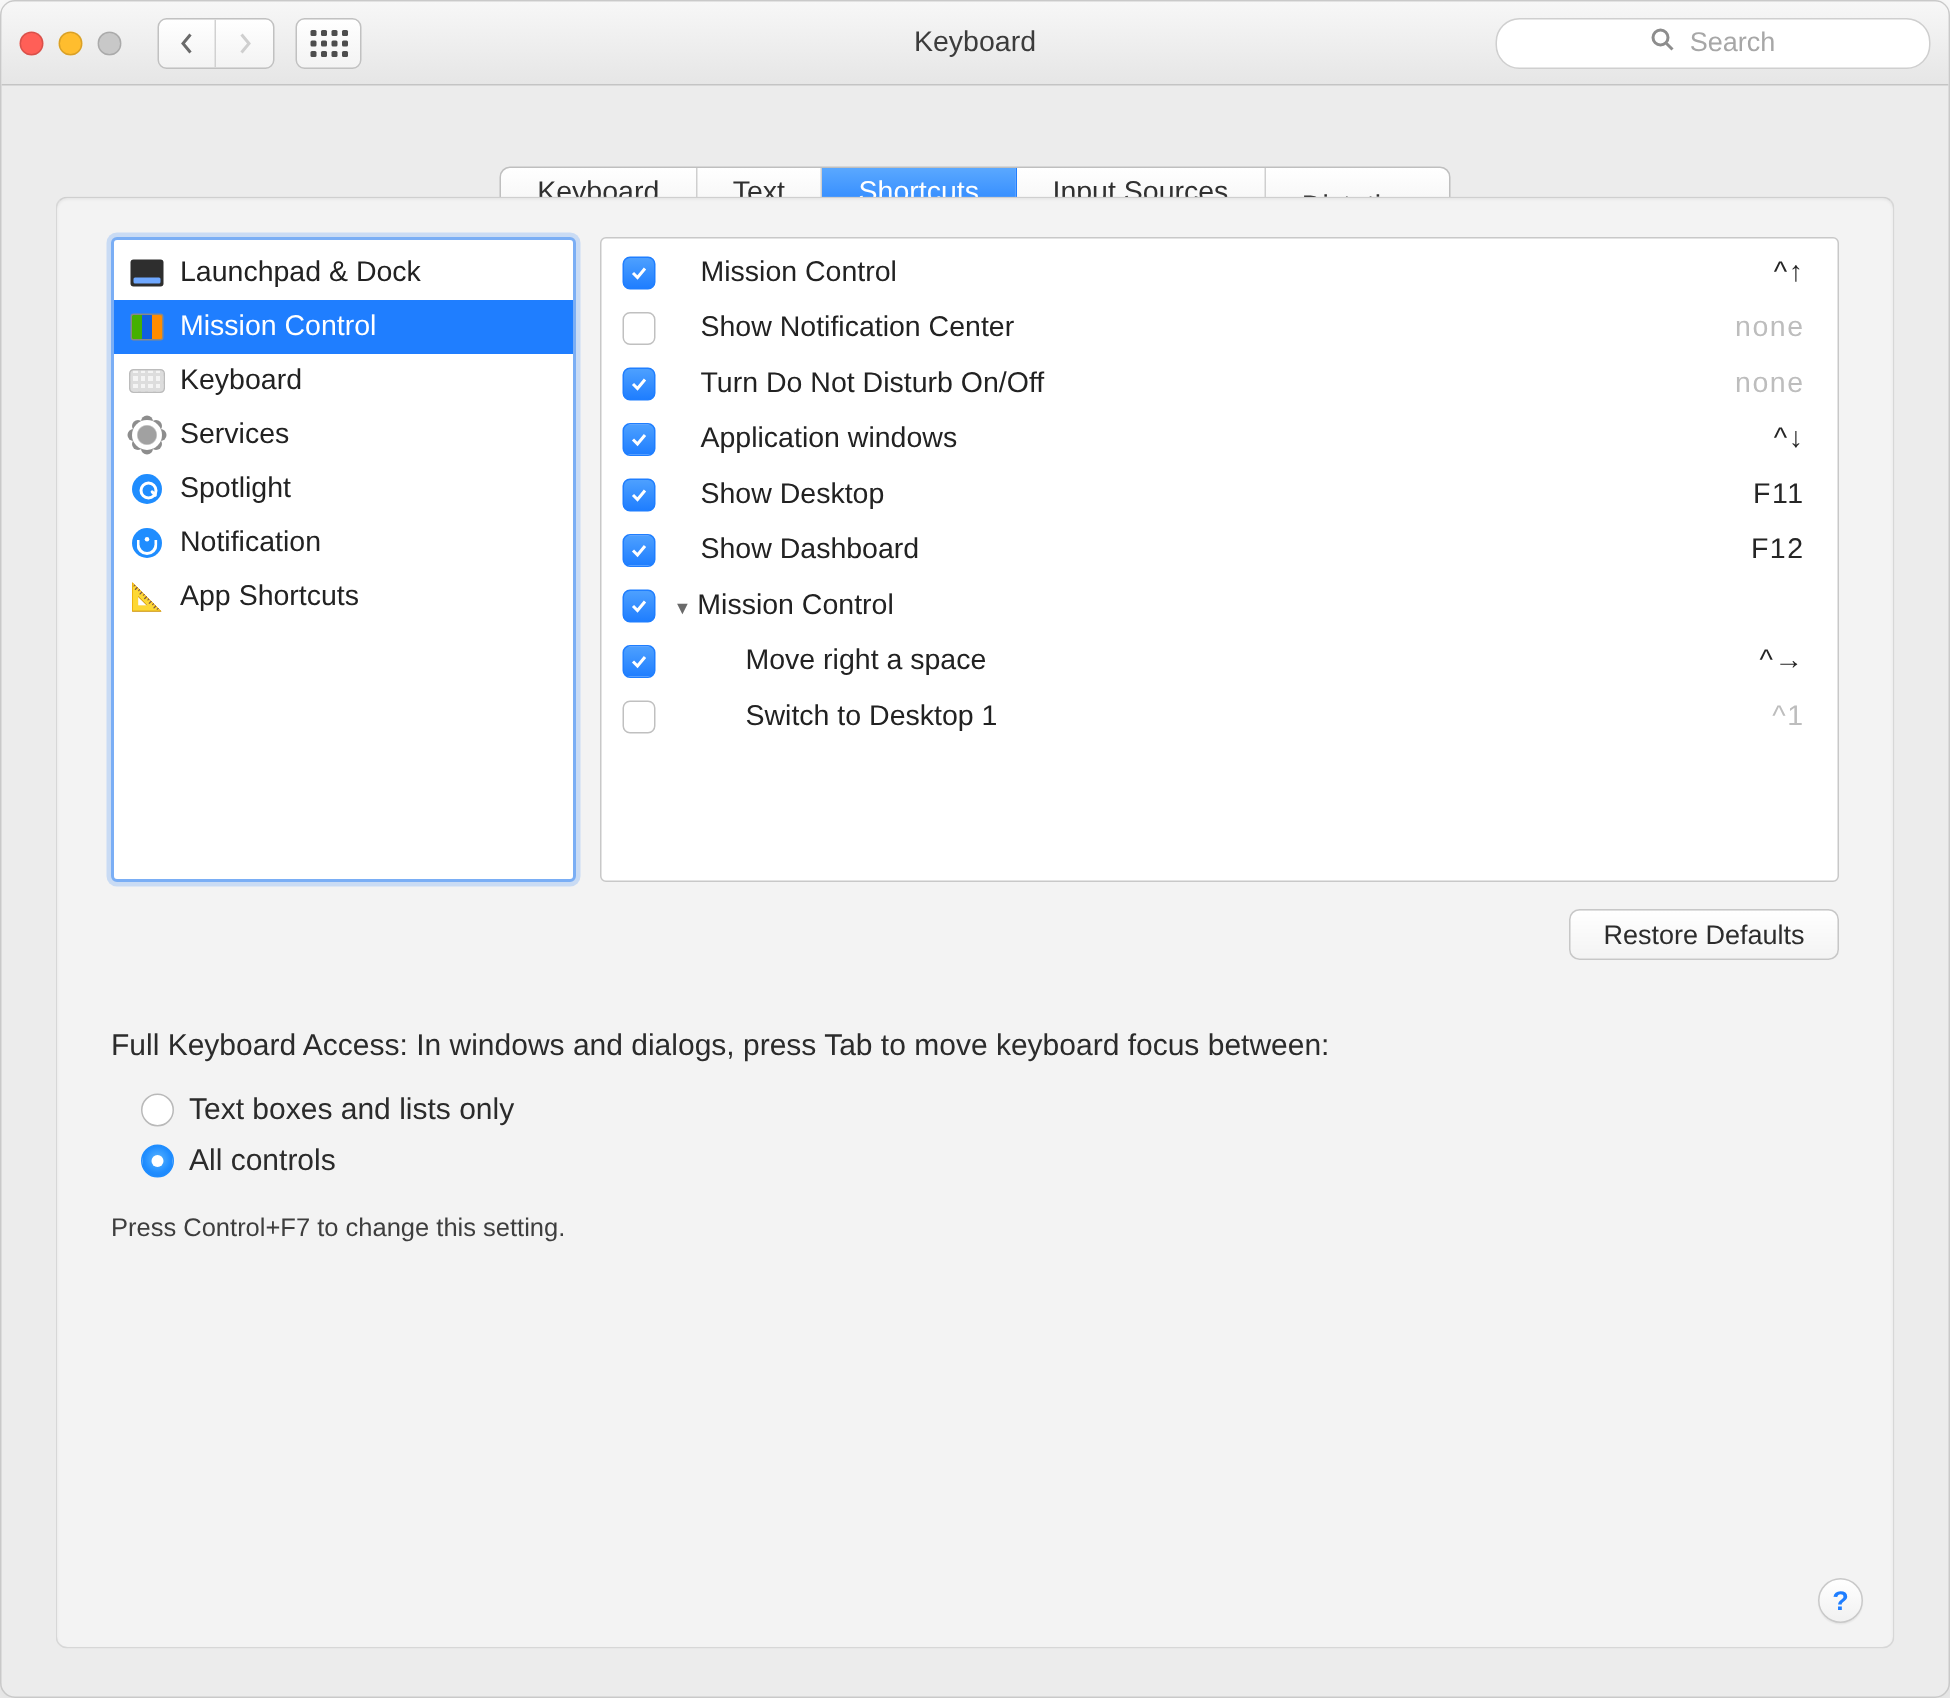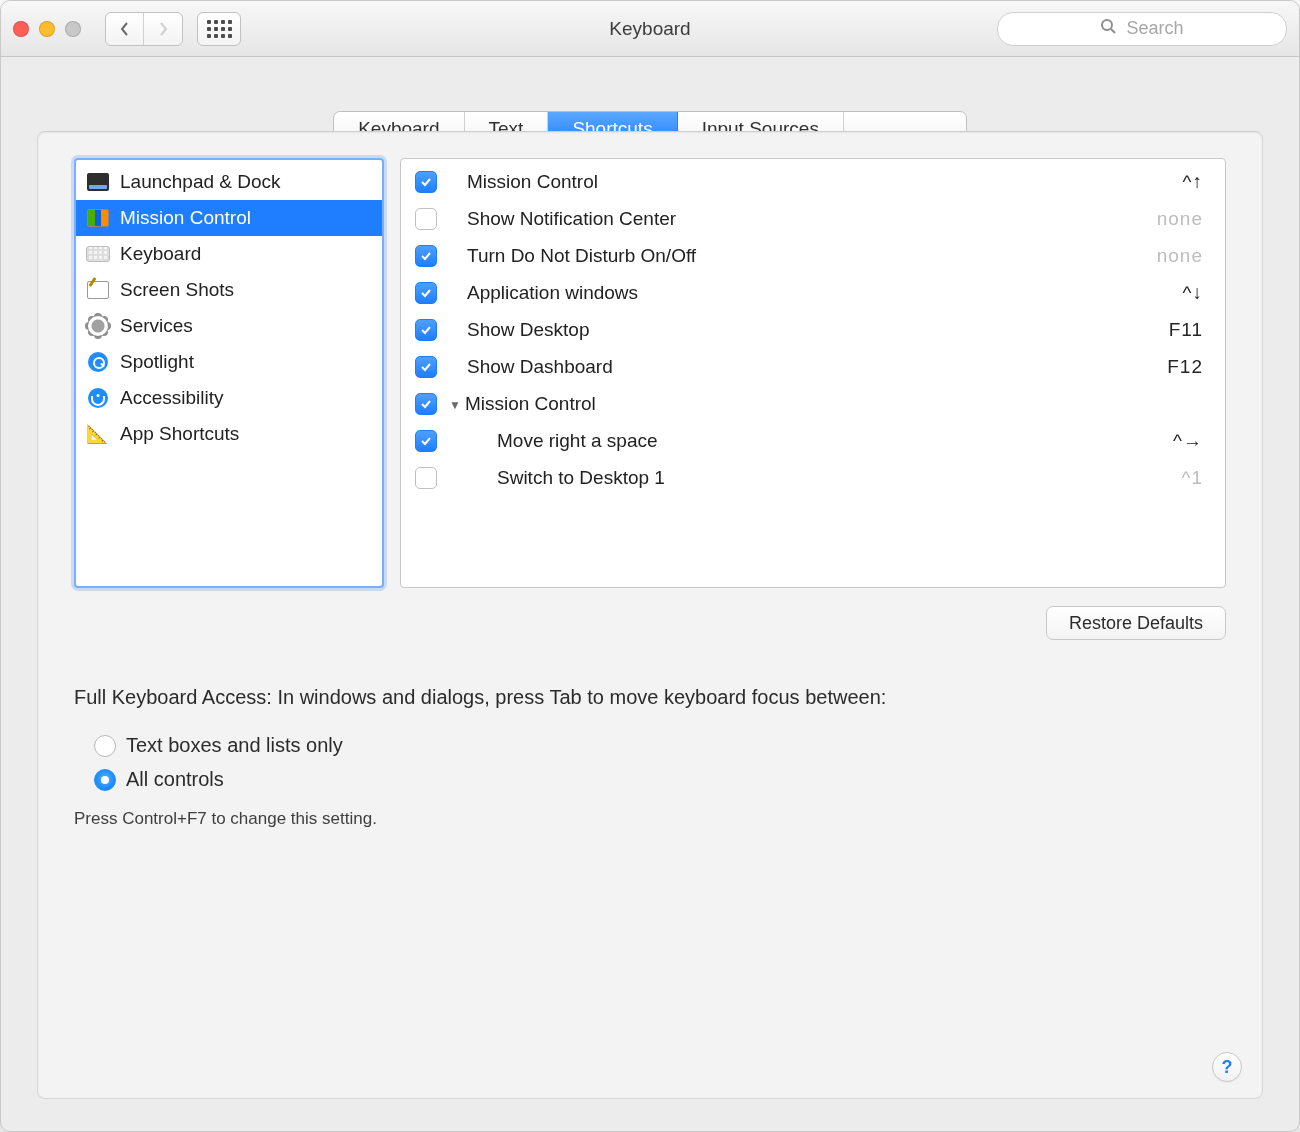--- a/index.html
+++ b/index.html
@@ -194,21 +194,21 @@
     background: linear-gradient(#ffffff,#f3f3f3);
     font-size:18px; color:#2c2c2c;
     display:flex; align-items:center;
   }
   .fka {
     margin-top: 46px;
     font-size:20px; color:#2b2b2b;
   }
   .radios { margin-top: 14px; margin-left: 20px; }
   .radiorow {
-    display:flex; align-items:flex-end; gap:10px;
+    display:flex; align-items:center; gap:10px;
     font-size:20px; color:#2b2b2b;
     height:34px;
   }
   .radio {
     width:22px; height:22px; border-radius:50%;
     border:1px solid #b9b9b9; background:#fff;
     display:flex; align-items:center; justify-content:center;
   }
   .radio.on {
     background: radial-gradient(circle at 50% 45%, #5ab4ff 0%, #1f8dff 60%, #1b7ff2 100%);
@@ -350,41 +350,35 @@
           <span>Mission Control</span>
         </div>
         <div class="lrow">
           <span class="licon">
               <span class="ic-keyboard"></span>
             </span>
           <span>Keyboard</span>
         </div>
         <div class="lrow">
           <span class="licon">
-              <span class="ic-screen"></span>
-            </span>
-          <span>Screen Shots</span>
-        </div>
-        <div class="lrow">
-          <span class="licon">
               <span class="ic-services"></span>
             </span>
           <span>Services</span>
         </div>
         <div class="lrow">
           <span class="licon">
               <span class="ic-spotlight"></span>
             </span>
           <span>Spotlight</span>
         </div>
         <div class="lrow">
           <span class="licon">
               <span class="ic-access"></span>
             </span>
-          <span>Accessibility</span>
+          <span>Notification</span>
         </div>
         <div class="lrow">
           <span class="licon ic-app">📐</span>
           <span>App Shortcuts</span>
         </div>
       </div>
 
       <div class="rightlist">
         <div class="rrow">
           <span class="chk on">

